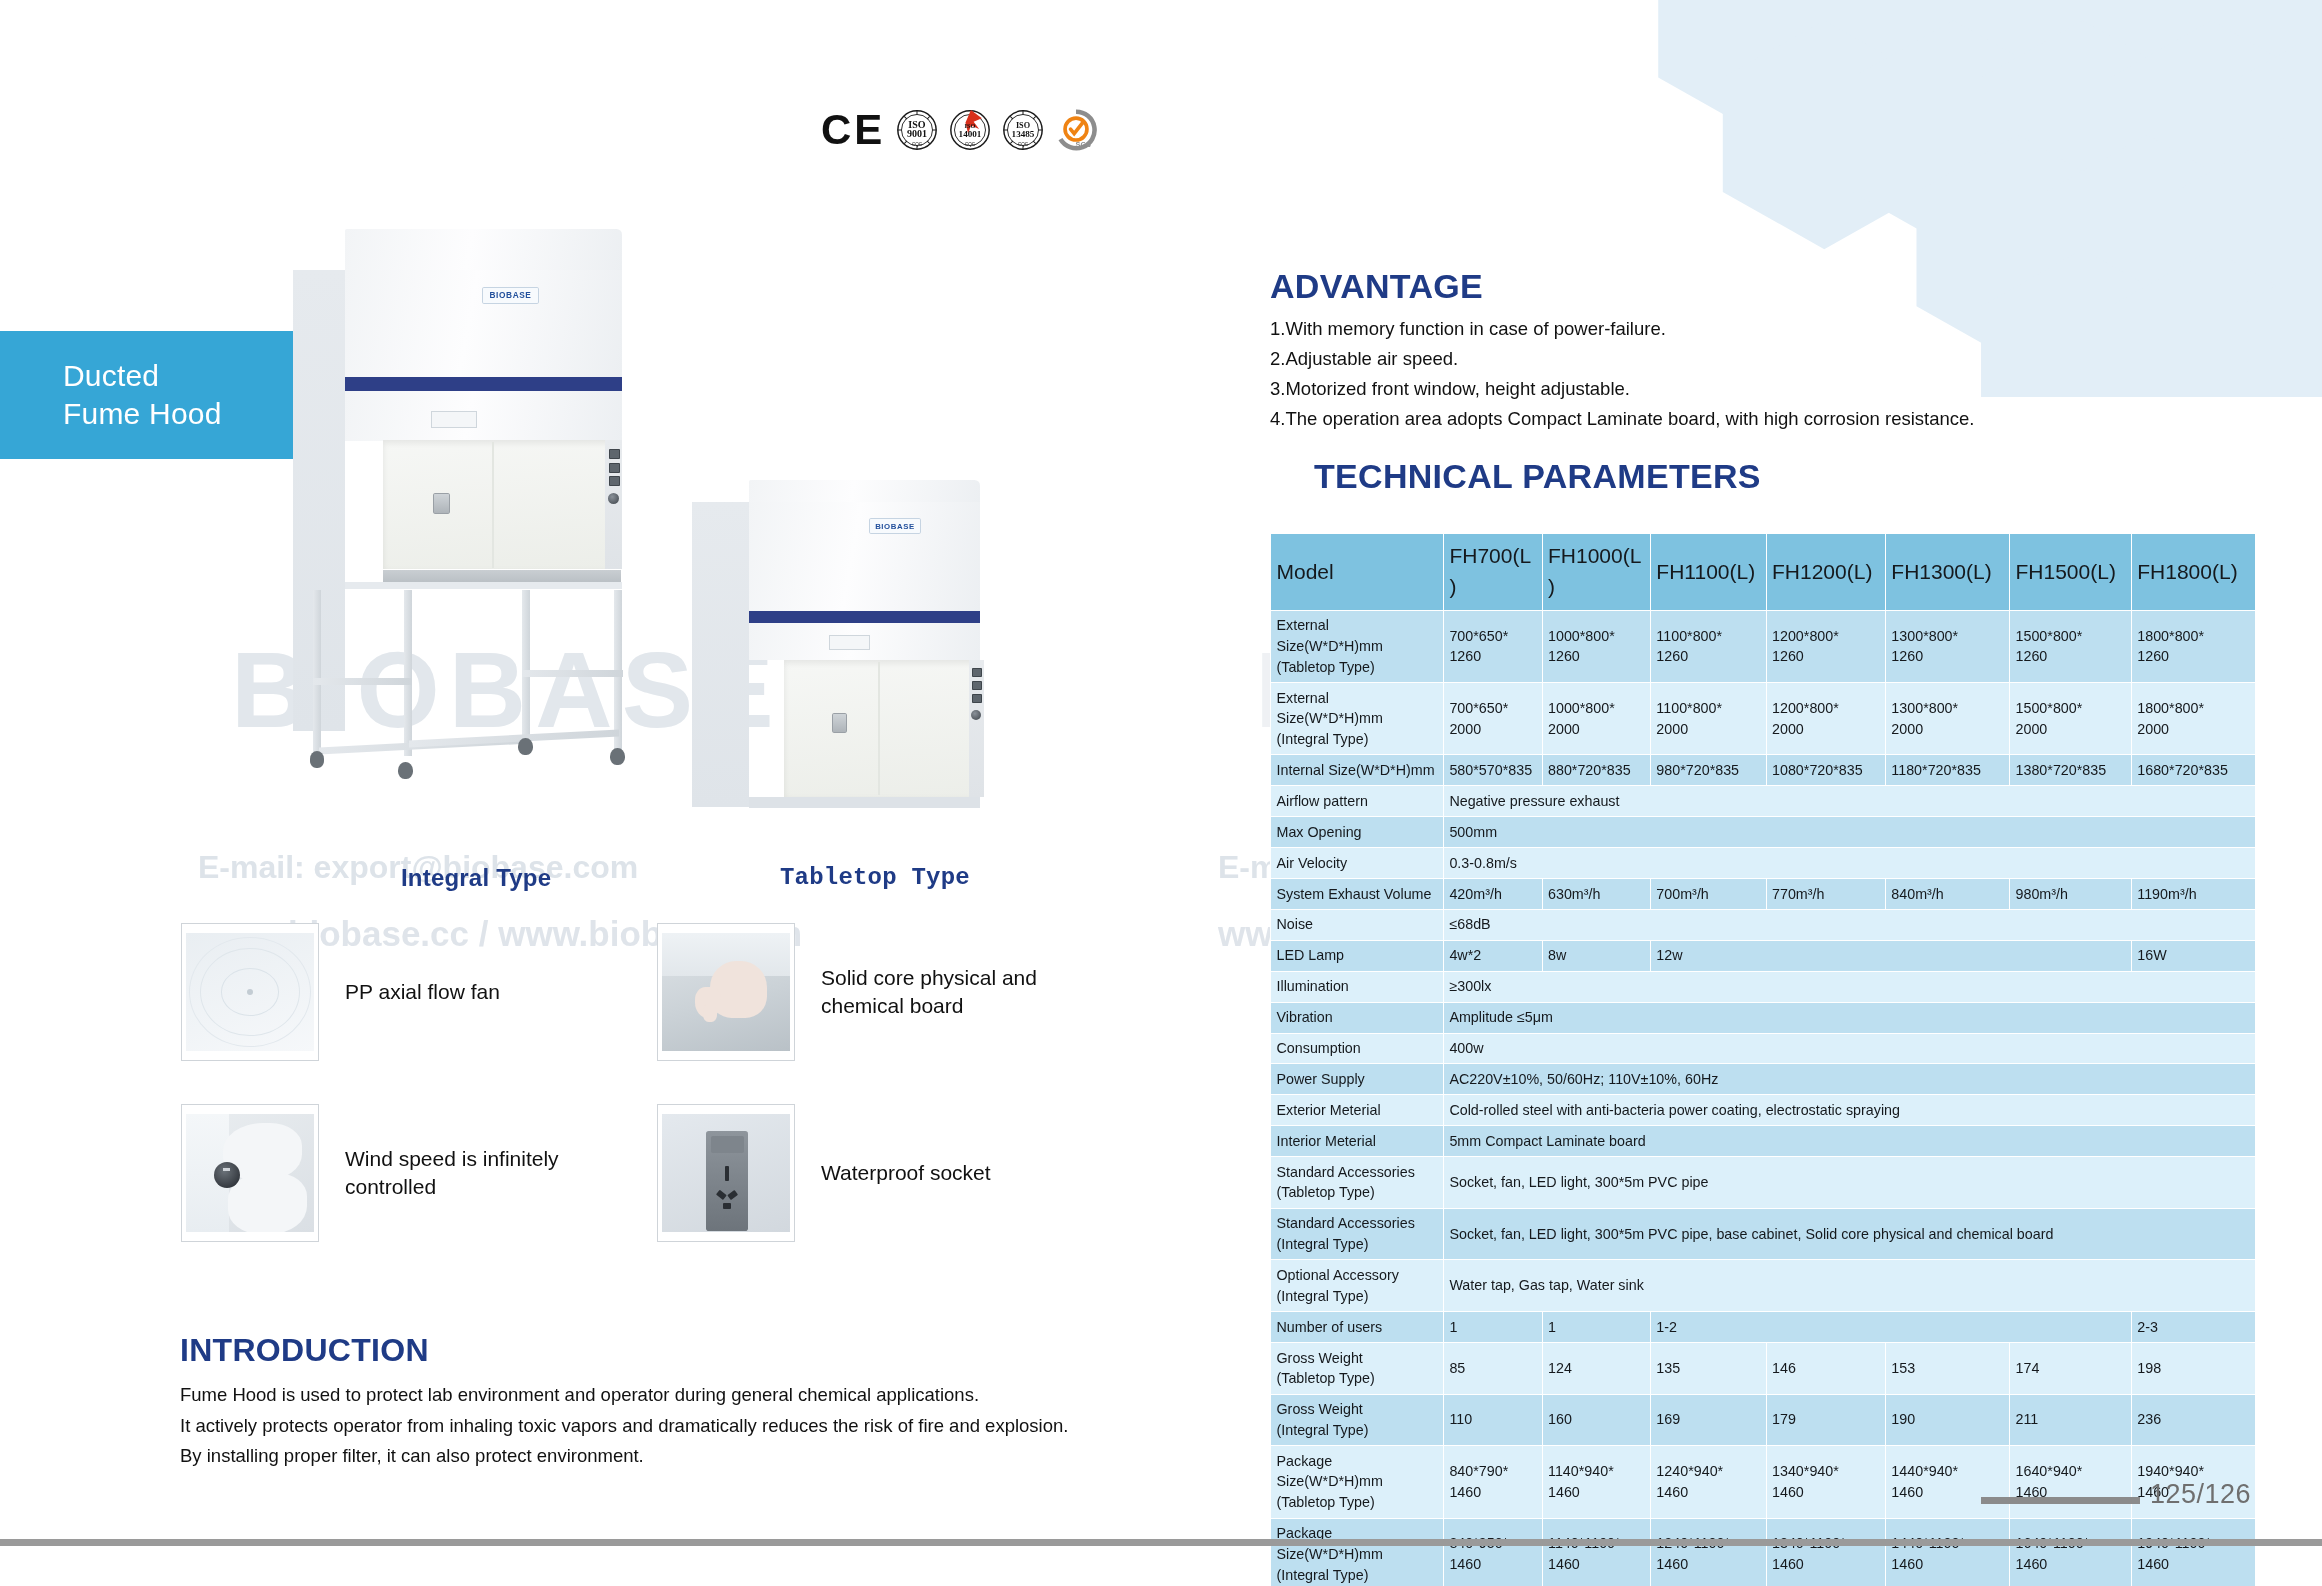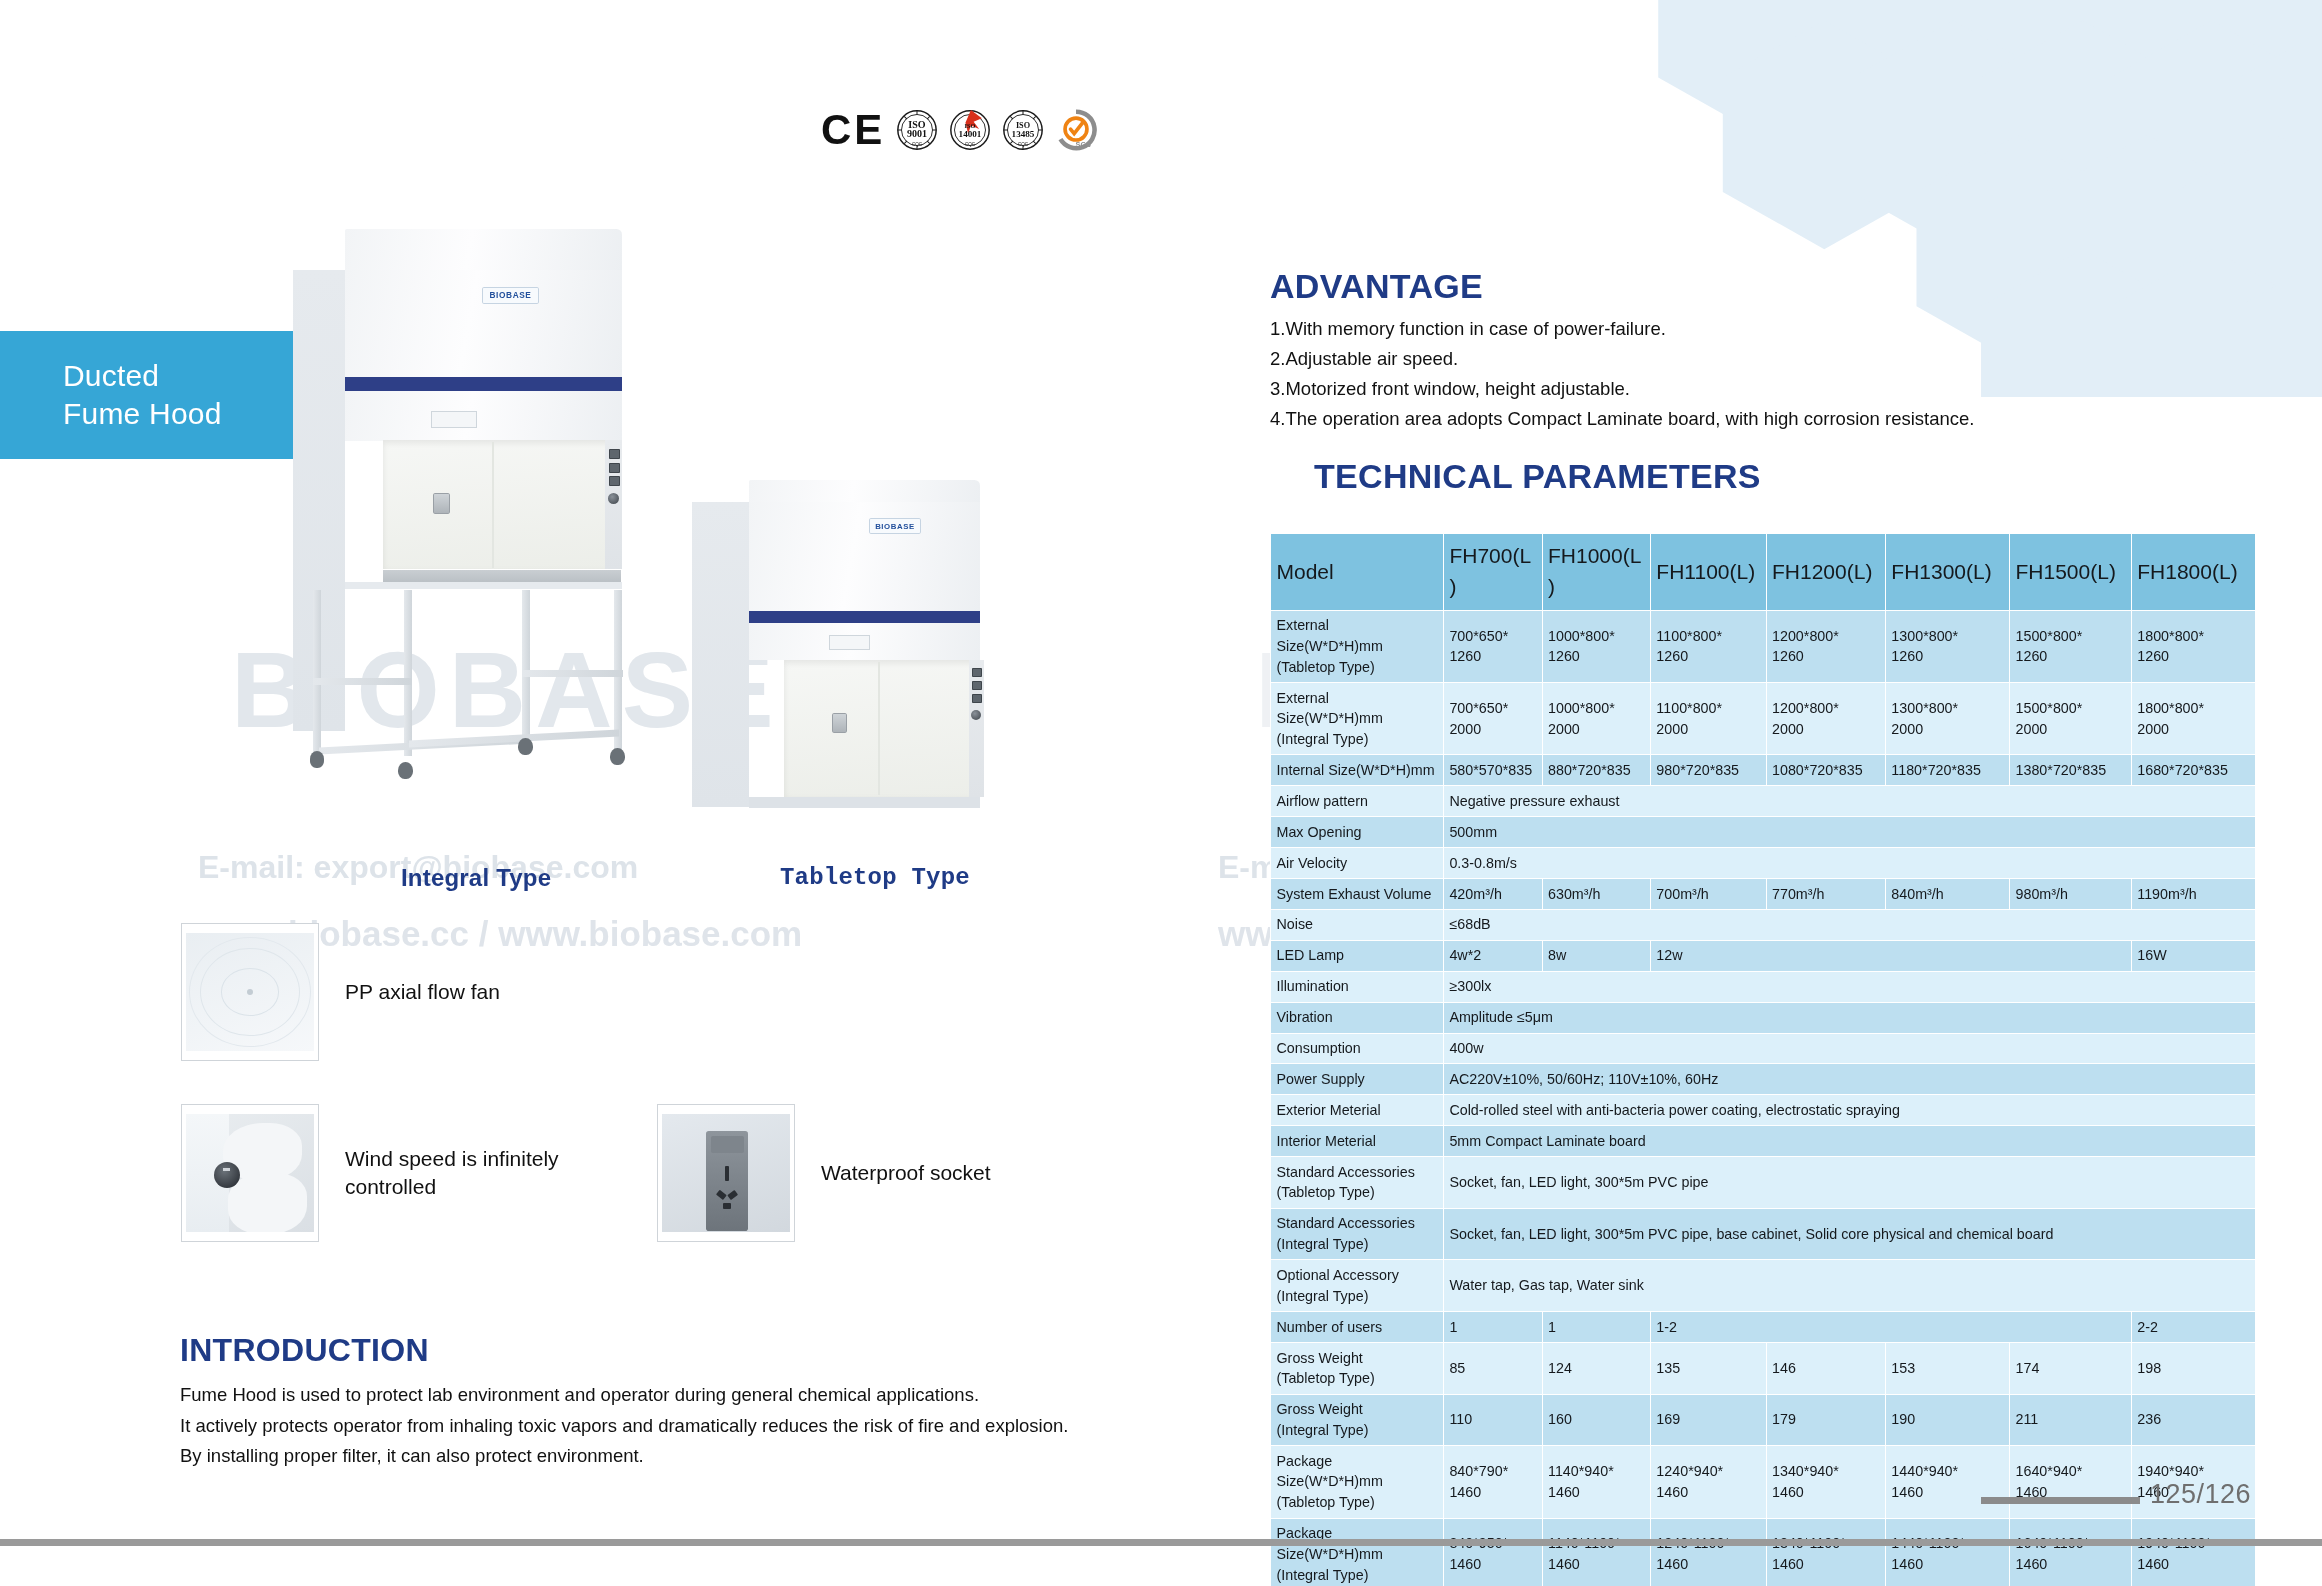--- a/index.html
+++ b/index.html
@@ -300,20 +300,33 @@
           <div class="fan-ring" style="left:3.7px;top:3.7px;right:3.7px;bottom:3.7px;"></div>
           <div class="fan-ring" style="left:14.8px;top:14.8px;right:14.8px;bottom:14.8px;border-color:#dfe6eb;"></div>
           <div class="fan-ring" style="left:35px;top:35px;right:35px;bottom:35px;border-color:#dbe3e9;"></div>
           <div style="position:absolute;left:50%;top:50%;width:6.5px;height:6.5px;margin:-3.2px 0 0 -3.2px;border-radius:50%;background:#c3ccd3;"></div>
         </div>
       </div>
     </div>
     <div class="f-cap">PP axial flow fan</div>
   </div>
 
+  <div class="feature" style="left:657px;top:923px;">
+    <div class="f-thumb">
+      <div class="inner">
+        <div class="board-art">
+          <div style="position:absolute;left:0;top:0;width:100%;height:36%;background:linear-gradient(180deg,#eef2f5,#e2e7eb);"></div>
+          <div class="hand" style="left:48px;top:28px;width:57px;height:57px;"></div>
+          <div class="hand" style="left:33px;top:54px;width:26px;height:31px;border-radius:40% 40% 50% 50%;"></div>
+          <div class="hand" style="left:41px;top:70px;width:14.8px;height:18.5px;"></div>
+        </div>
+      </div>
+    </div>
+    <div class="f-cap">Solid core physical and chemical board</div>
+  </div>
 
   <div class="feature" style="left:181px;top:1104px;">
     <div class="f-thumb">
       <div class="inner">
         <div class="knob-art">
           <div style="position:absolute;left:0;top:0;width:34%;height:100%;background:linear-gradient(180deg,#f4f7f9,#e8edf1);"></div>
           <div class="glove" style="left:37px;top:9.2px;width:79px;height:57px;"></div>
           <div class="glove" style="left:42px;top:59px;width:79px;height:61px;border-radius:44% 38% 46% 40%;"></div>
           <div class="dial" style="left:28px;top:48px;width:26px;height:26px;"></div>
           <div style="position:absolute;left:37px;top:54px;width:7.4px;height:2.8px;background:#cfd4d9;"></div>
@@ -488,21 +501,21 @@
         <tr class="b">
           <td class="lbl twoline">Optional Accessory
 (Integral Type)</td>
           <td class="twoline" colspan="7">Water tap, Gas tap, Water sink</td>
         </tr>
         <tr class="a">
           <td class="lbl twoline">Number of users</td>
           <td class="twoline">1</td>
           <td class="twoline">1</td>
           <td class="twoline" colspan="4">1-2</td>
-          <td class="twoline">2-2</td>
+          <td class="twoline">2-3</td>
         </tr>
         <tr class="b">
           <td class="lbl twoline">Gross Weight
 (Tabletop Type)</td>
           <td class="twoline">85</td>
           <td class="twoline">124</td>
           <td class="twoline">135</td>
           <td class="twoline">146</td>
           <td class="twoline">153</td>
           <td class="twoline">174</td>

